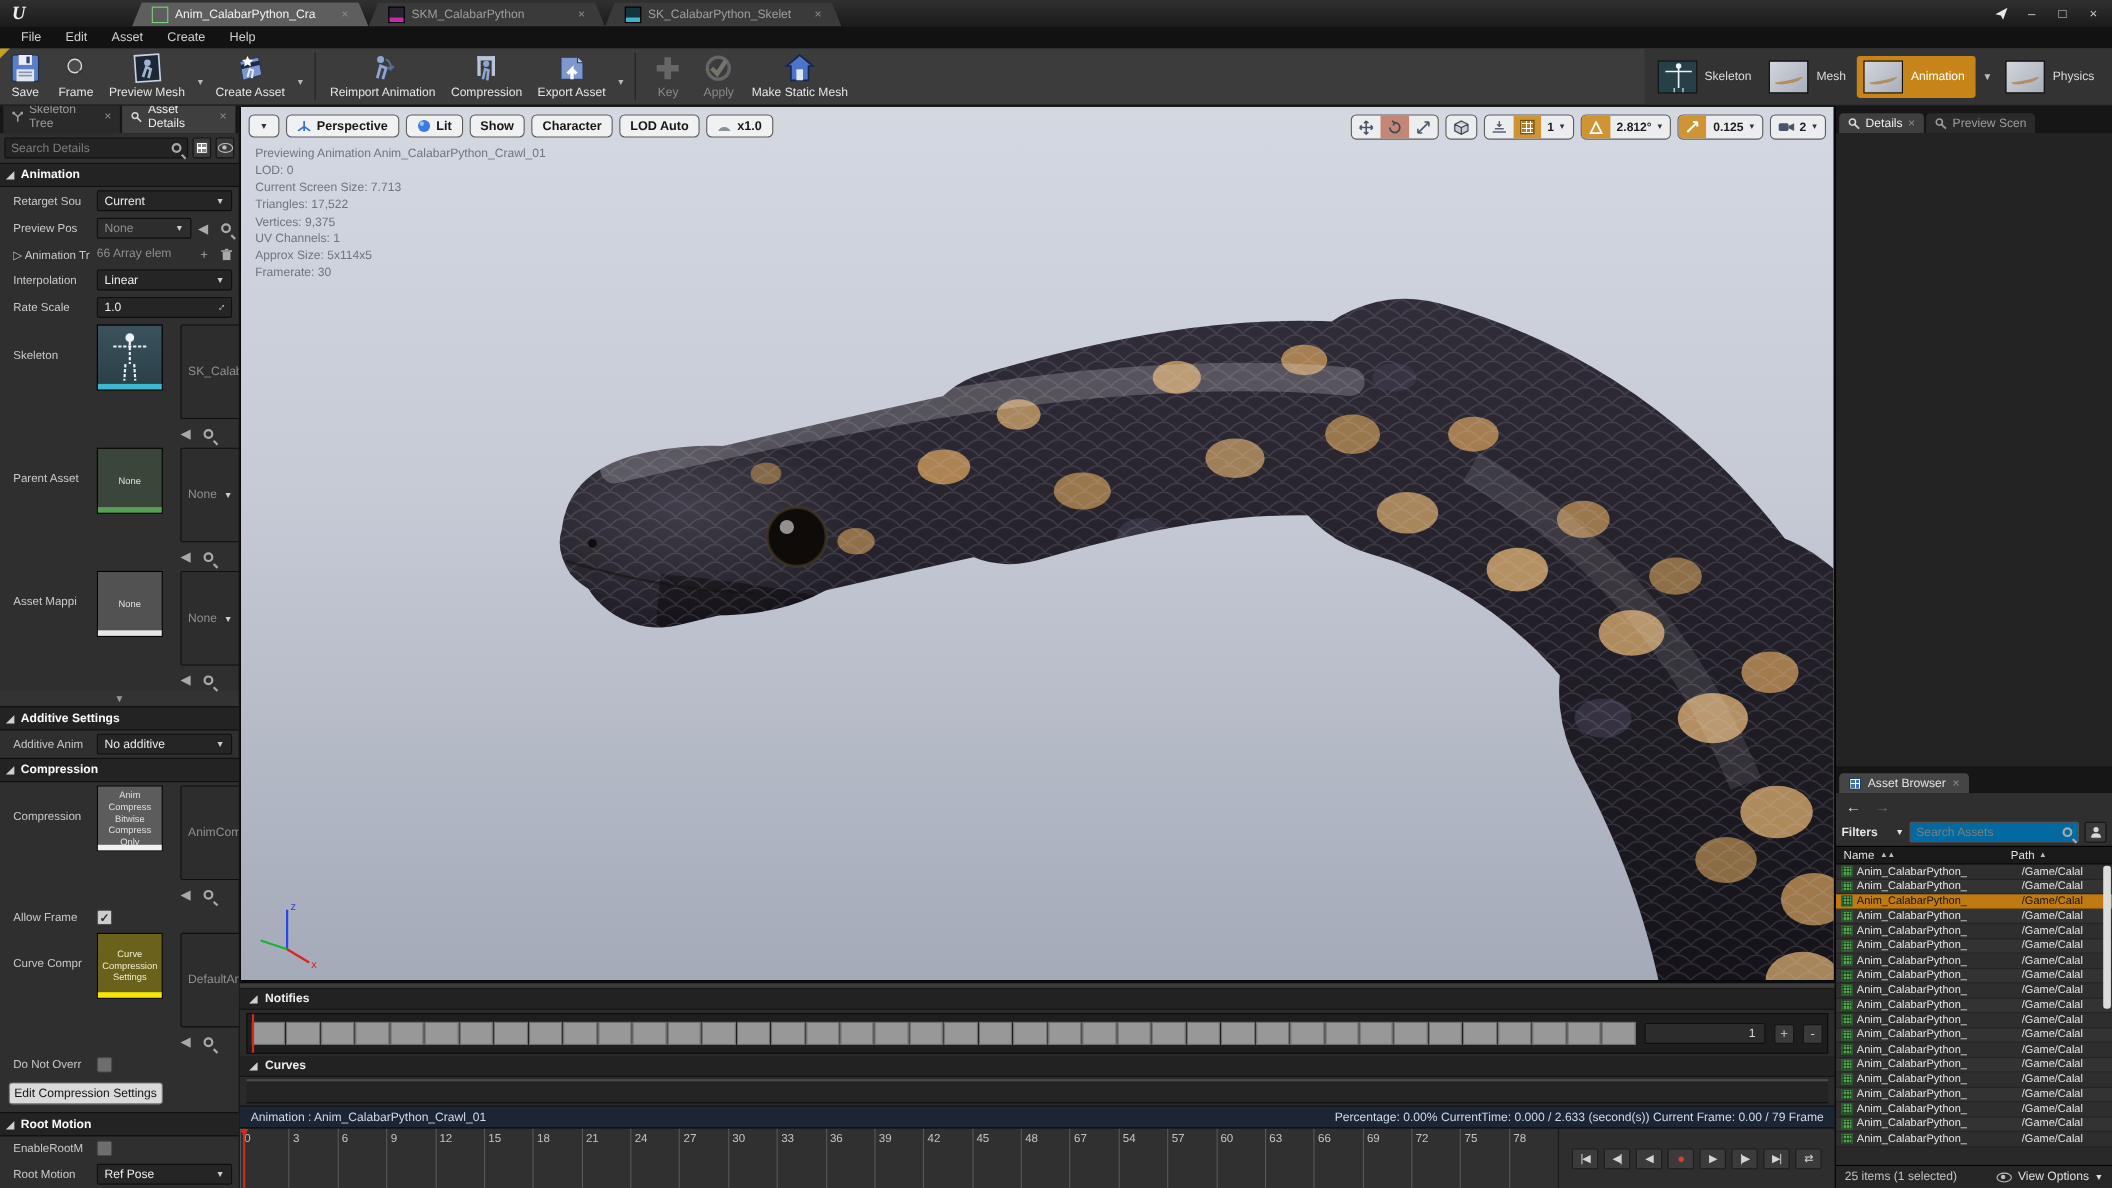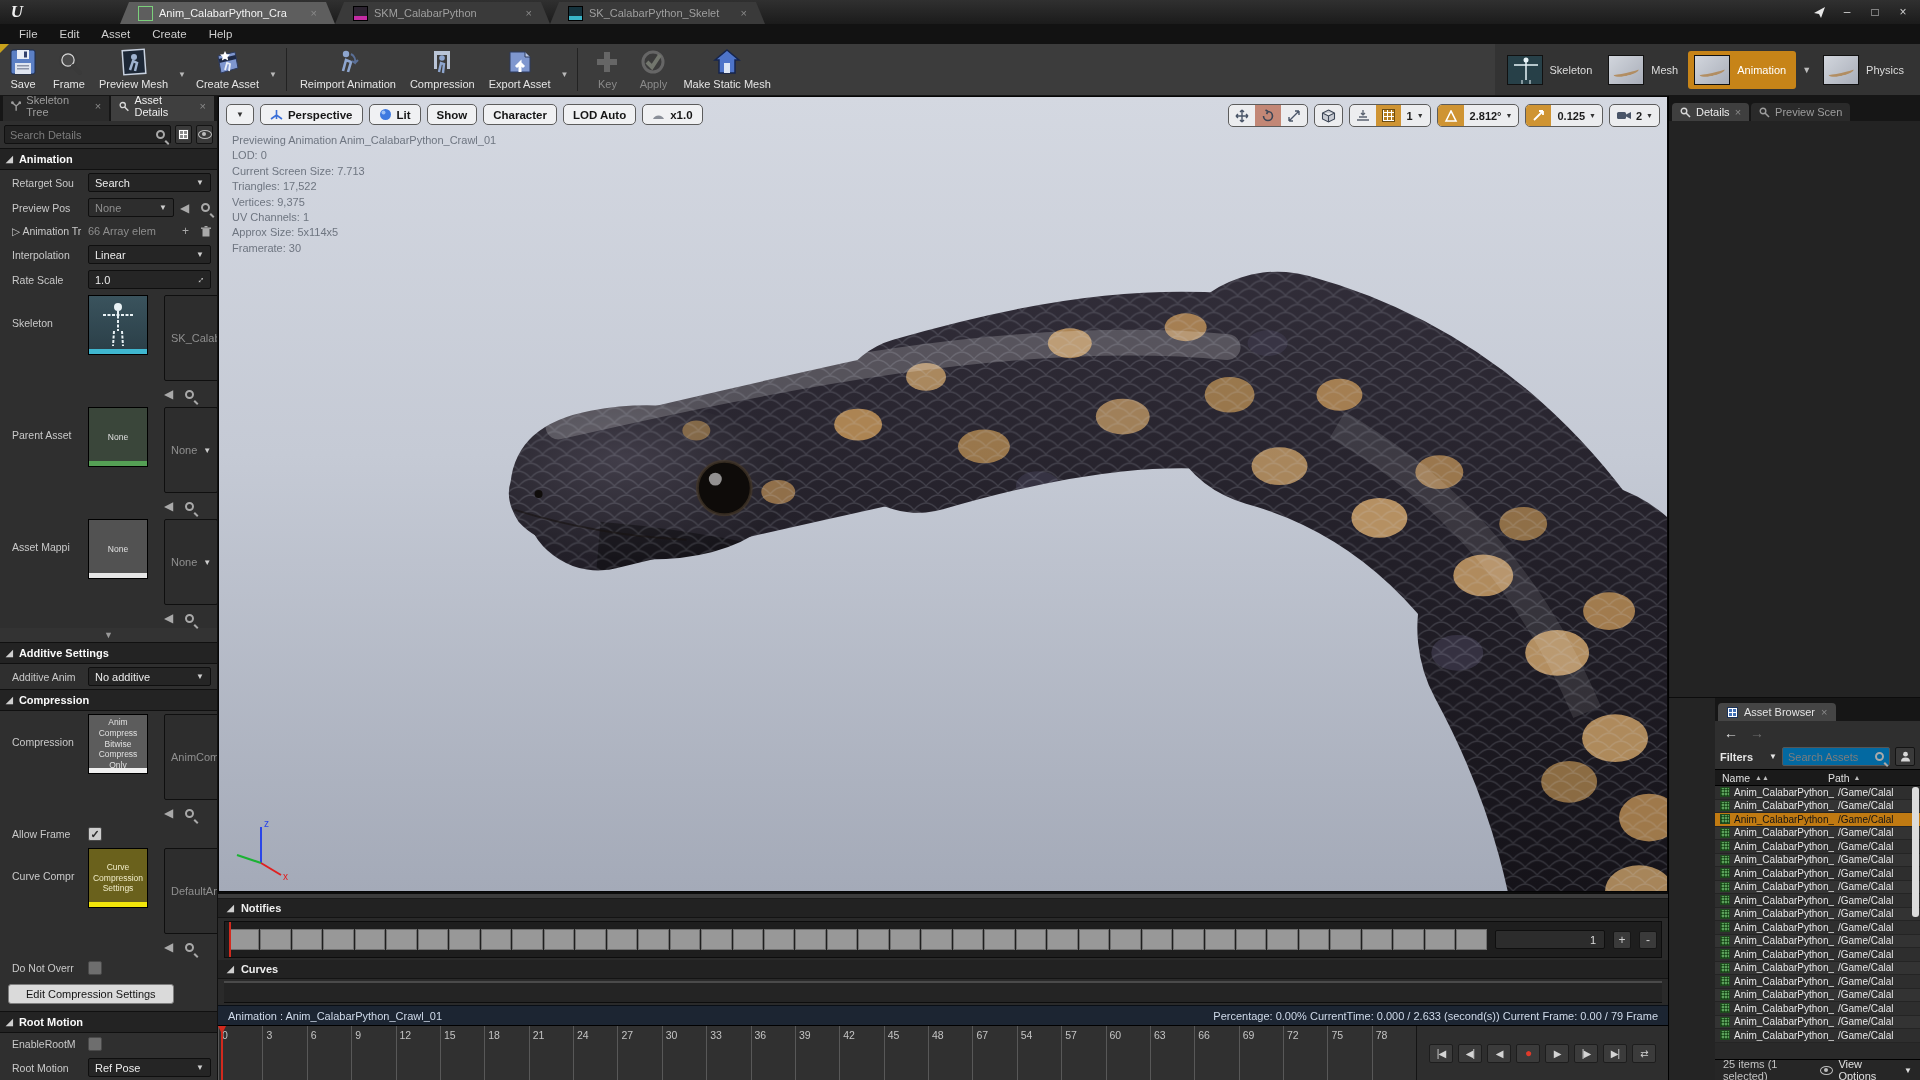--- a/index.html
+++ b/index.html
@@ -71,21 +71,21 @@
   .diag { transform:rotate(45deg); color:#cfcfcf; font-size:10px; }
   .rowicons { display:flex; gap:12px; color:#a9a9a9; font-size:12px; align-items:center; }
   .mag { width:9px; height:9px; border:2px solid #a9a9a9; border-radius:50%; position:relative; display:inline-block; }
   .mag:after { content:""; position:absolute; width:2px; height:5px; background:#a9a9a9; left:8px; top:8px; transform:rotate(-45deg); }
   .thumbrow { align-items:flex-start; }
   .thumb { width:60px; height:60px; border:1px solid #000; display:flex; align-items:center; justify-content:center; text-align:center; font-size:8.5px; line-height:1.25; color:#e0e0e0; position:relative; flex:0 0 60px; padding:2px; }
   .thumb .strip { position:absolute; bottom:0; left:0; right:0; height:5px; }
   .stack { display:flex; flex-direction:column; gap:6px; margin-left:10px; }
   .cb { width:14px; height:14px; border:1px solid #4a4a4a; border-radius:2px; background:#6e6e6e; display:flex; align-items:center; justify-content:center; color:#2e2e2e; font-size:11px; font-weight:bold; }
   .cb.on { background:#cdcdcd; }
-  .editbtn { margin:5px 8px 7px; background:#dadada; color:#141414; border:1px solid #7d7d7d; border-radius:3px; padding:3px 17px; font-size:11px; width:fit-content; }
+  .editbtn { margin:5px 8px 7px; background:#dadada; color:#141414; border:1px solid #7d7d7d; border-radius:3px; padding:3px 4px; font-size:11px; width:fit-content; }
   .expander { display:flex; justify-content:center; padding:2px 0; color:#9a9a9a; font-size:9px; background:#333; }
 
   
   .center { flex:1; display:flex; flex-direction:column; min-width:0; background:#1f1f1f; }
   .viewport { position:relative; flex:1; overflow:hidden; border:1px solid #060606; background:linear-gradient(180deg,#d4d8e1 0%,#c5cad5 45%,#a4aab8 100%); }
   .vp-toolbar { position:absolute; top:7px; left:7px; display:flex; gap:6px; z-index:5; }
   .vpill { background:rgba(246,246,246,.82); border:1px solid #5c5c5c; border-radius:5px; padding:2px 9px; color:#161616; font-weight:bold; font-size:11.5px; display:flex; gap:5px; align-items:center; height:21px; }
   .vpill .dcaret { font-size:8px; color:#333; }
   .vp-stats { position:absolute; top:36px; left:13px; color:#6e7580; font-size:11px; font-weight:normal; line-height:1.4; z-index:4; }
   .vp-right { position:absolute; top:7px; right:7px; display:flex; gap:6px; z-index:5; }
@@ -115,21 +115,21 @@
   .tick { flex:1; border-left:1px solid #585858; padding:3px 0 0 3px; }
   .playhead { position:absolute; left:3px; top:0; bottom:0; width:2px; background:#d22a1e; }
   .playhead-cap { position:absolute; left:0px; top:0; width:8px; height:8px; background:#d22a1e; clip-path:polygon(0 0,100% 0,50% 100%); }
   .playctl { width:252px; background:#2e2e2e; border-left:1px solid #141414; display:flex; align-items:center; justify-content:center; gap:5px; }
   .pbtn { min-width:24px; height:19px; padding:0 3px; background:#3b3b3b; border:1px solid #1d1d1d; border-radius:2px; color:#d4d4d4; display:flex; align-items:center; justify-content:center; font-size:10px; letter-spacing:-1px; }
   .pbtn.rec { color:#e03a2a; font-size:12px; }
 
   
   .right { width:252px; background:#242424; border-left:1px solid #000; display:flex; flex-direction:column; }
   .details-empty { flex:1; background:#232323; border-bottom:1px solid #0c0c0c; }
-  .asset-browser { height:382px; display:flex; flex-direction:column; background:#2b2b2b;margin-left:46px; }
+  .asset-browser { height:382px; display:flex; flex-direction:column; background:#2b2b2b; }
   .ab-tabrow { height:23px; background:#161616; display:flex; align-items:flex-end; padding:3px 3px 0; }
   .ab-tab { background:#454545; color:#e4e4e4; padding:3px 9px; border-radius:4px 4px 0 0; display:flex; gap:6px; align-items:center; font-size:11px; }
   .ab-nav { height:23px; display:flex; align-items:center; gap:12px; padding:0 9px; color:#e2e2e2; font-size:14px; background:#2f2f2f; }
   .ab-nav .fwd { color:#6d6d6d; }
   .ab-filter { height:25px; display:flex; align-items:center; gap:5px; padding:0 5px; background:#2f2f2f; }
   .filters-lbl { color:#e6e6e6; font-weight:bold; display:flex; gap:16px; align-items:center; }
   .ab-search { flex:1; display:flex; align-items:center; gap:4px; background:#0369a1; border:1px solid #555; border-radius:2px; height:19px; padding:0 5px; min-width:0; }
   .ab-search input { flex:1; min-width:0; background:transparent; border:none; outline:none; color:#bbb; font-size:11px; font-family:"Liberation Sans",sans-serif; }
   .ab-search input::placeholder { color:#7d7d7d; }
   .person-btn { width:20px; height:19px; background:#3a3a3a; border:1px solid #141414; display:flex; align-items:center; justify-content:center; border-radius:2px; }
@@ -378,21 +378,21 @@
       </div>
       <div class="lp-scroll">
         <div class="sect">
             <span class="tri">◢</span>
             <span>Animation</span>
           </div>
         <div class="prow">
           <span class="plabel">Retarget Sou</span>
           <div class="pval">
               <div class="dd">
-                <span class="txt">Search</span>
+                <span class="txt">Current</span>
                 <span class="caret">▼</span>
               </div>
             </div>
         </div>
         <div class="prow">
           <span class="plabel">Preview Pos</span>
           <div class="pval">
             <div class="dd small dim">
                 <span class="txt">None</span>
                 <span class="caret">▼</span>

